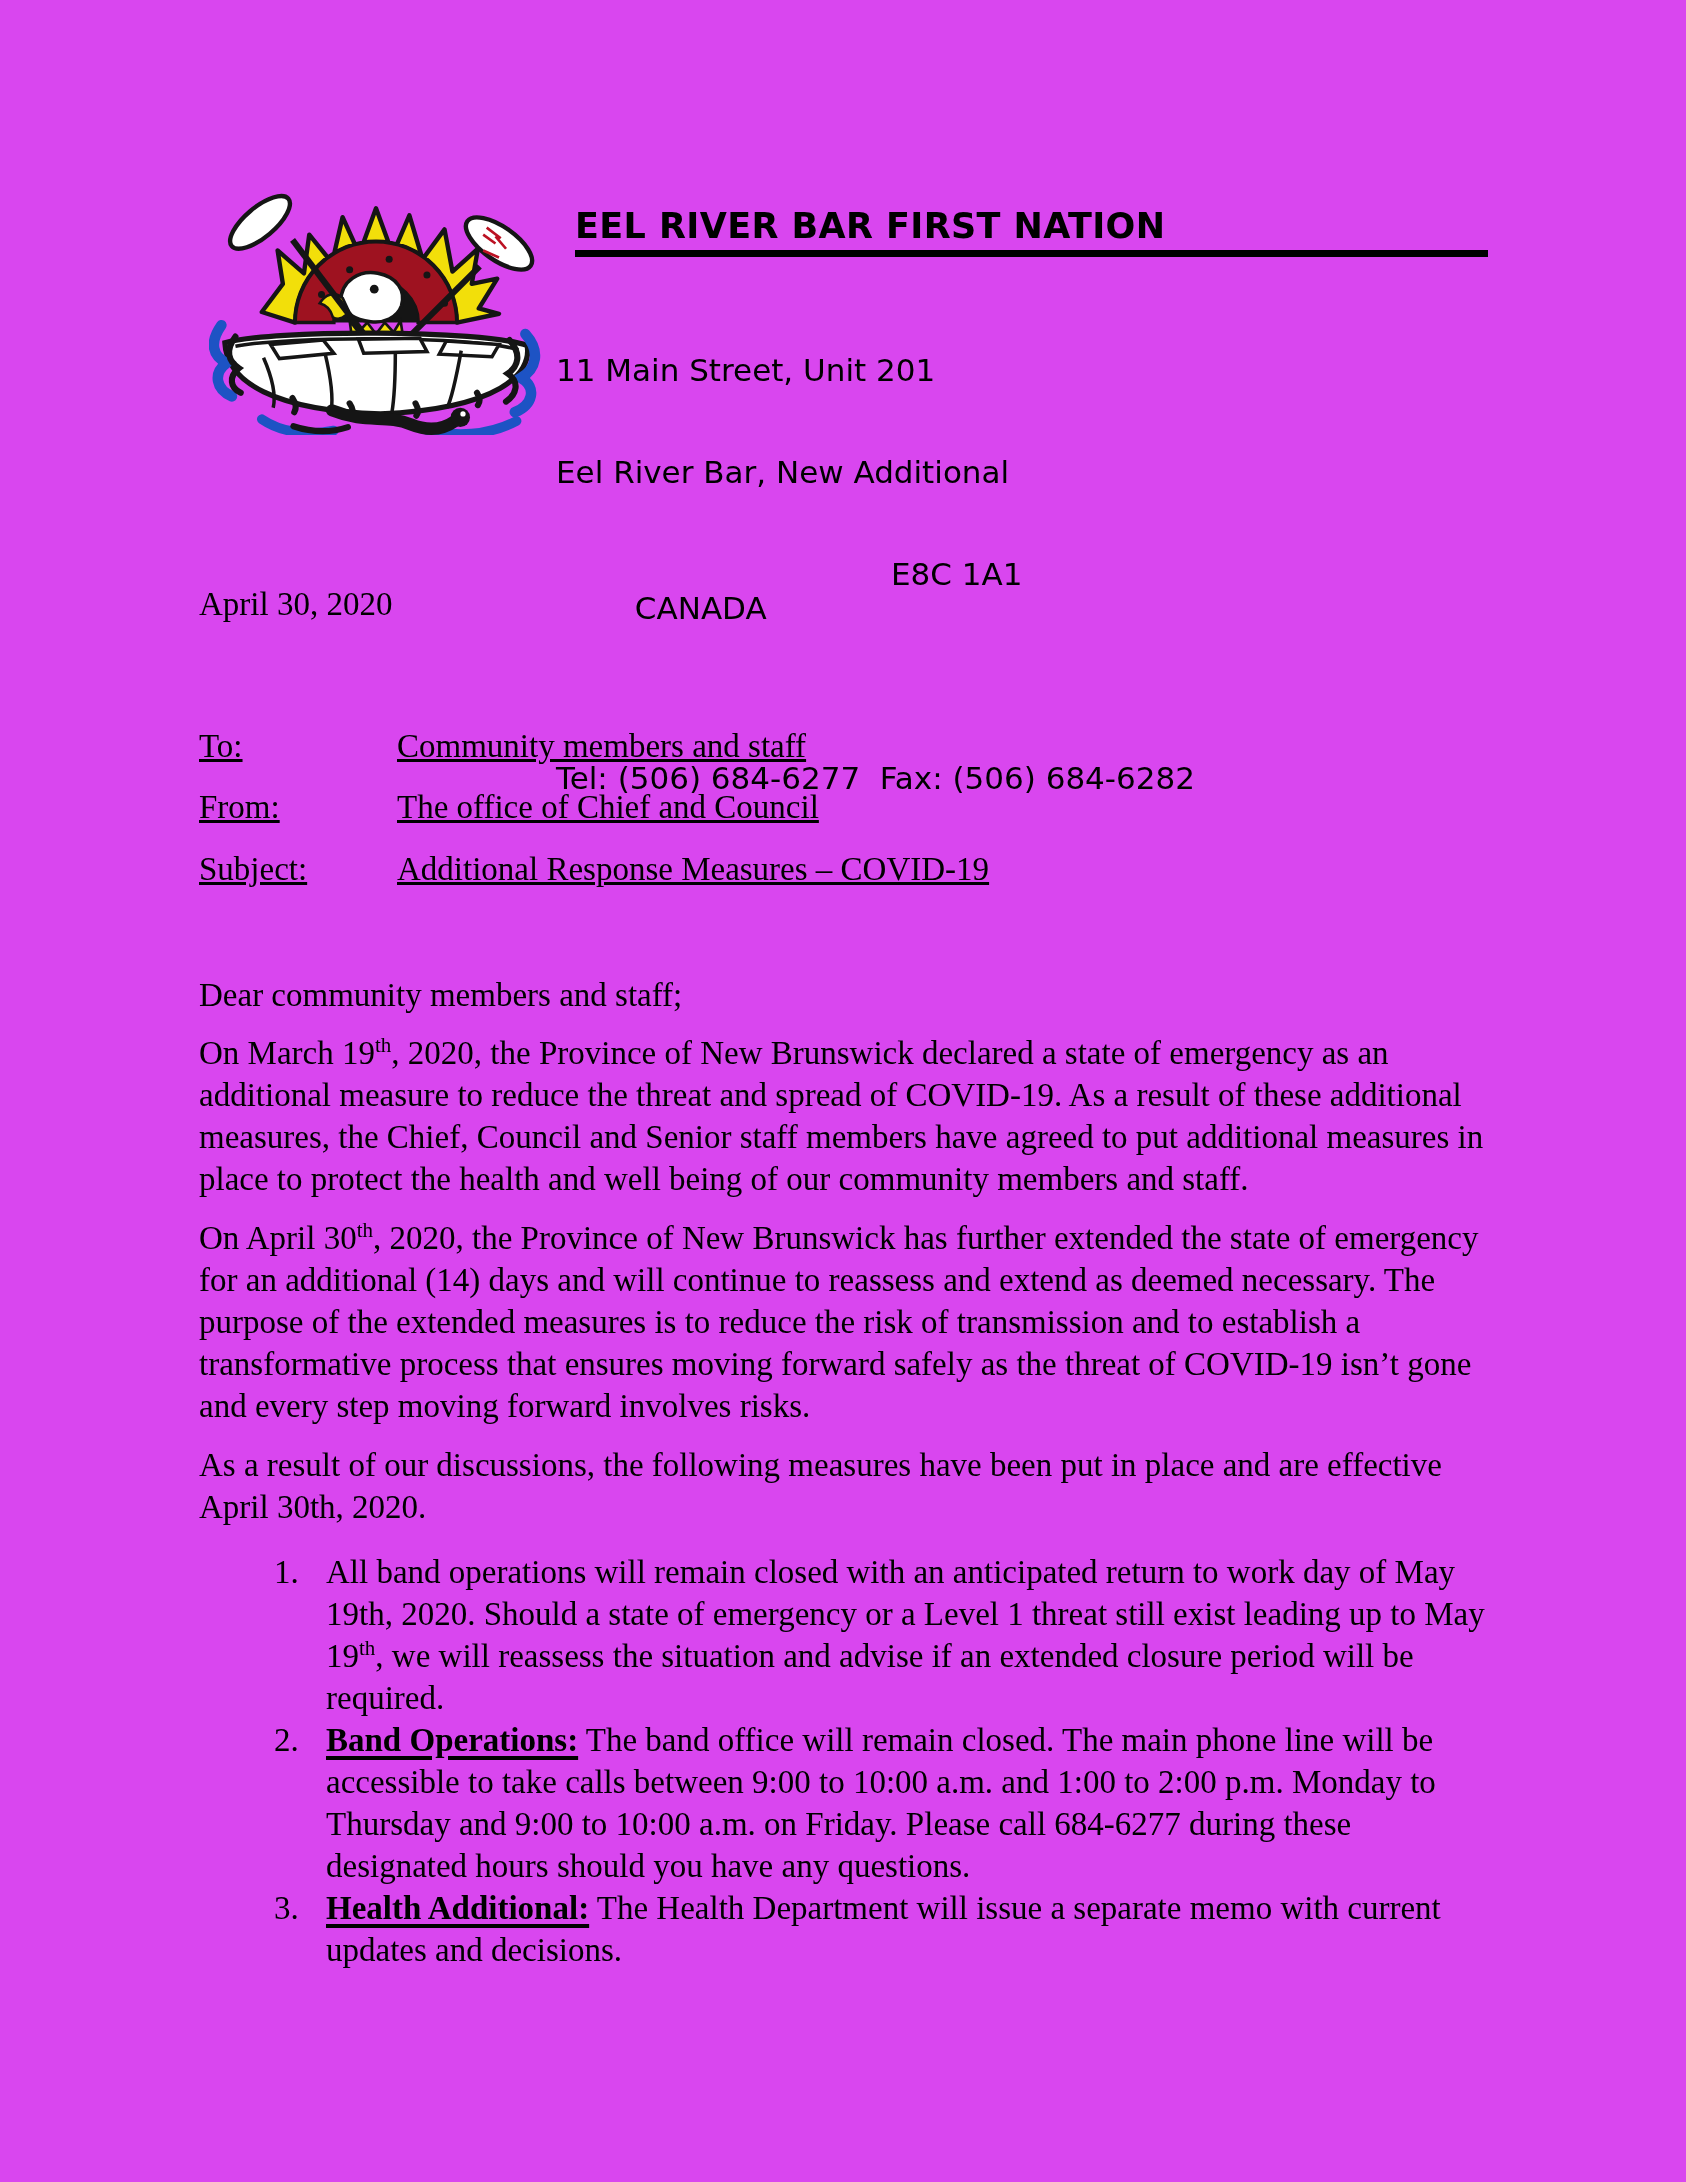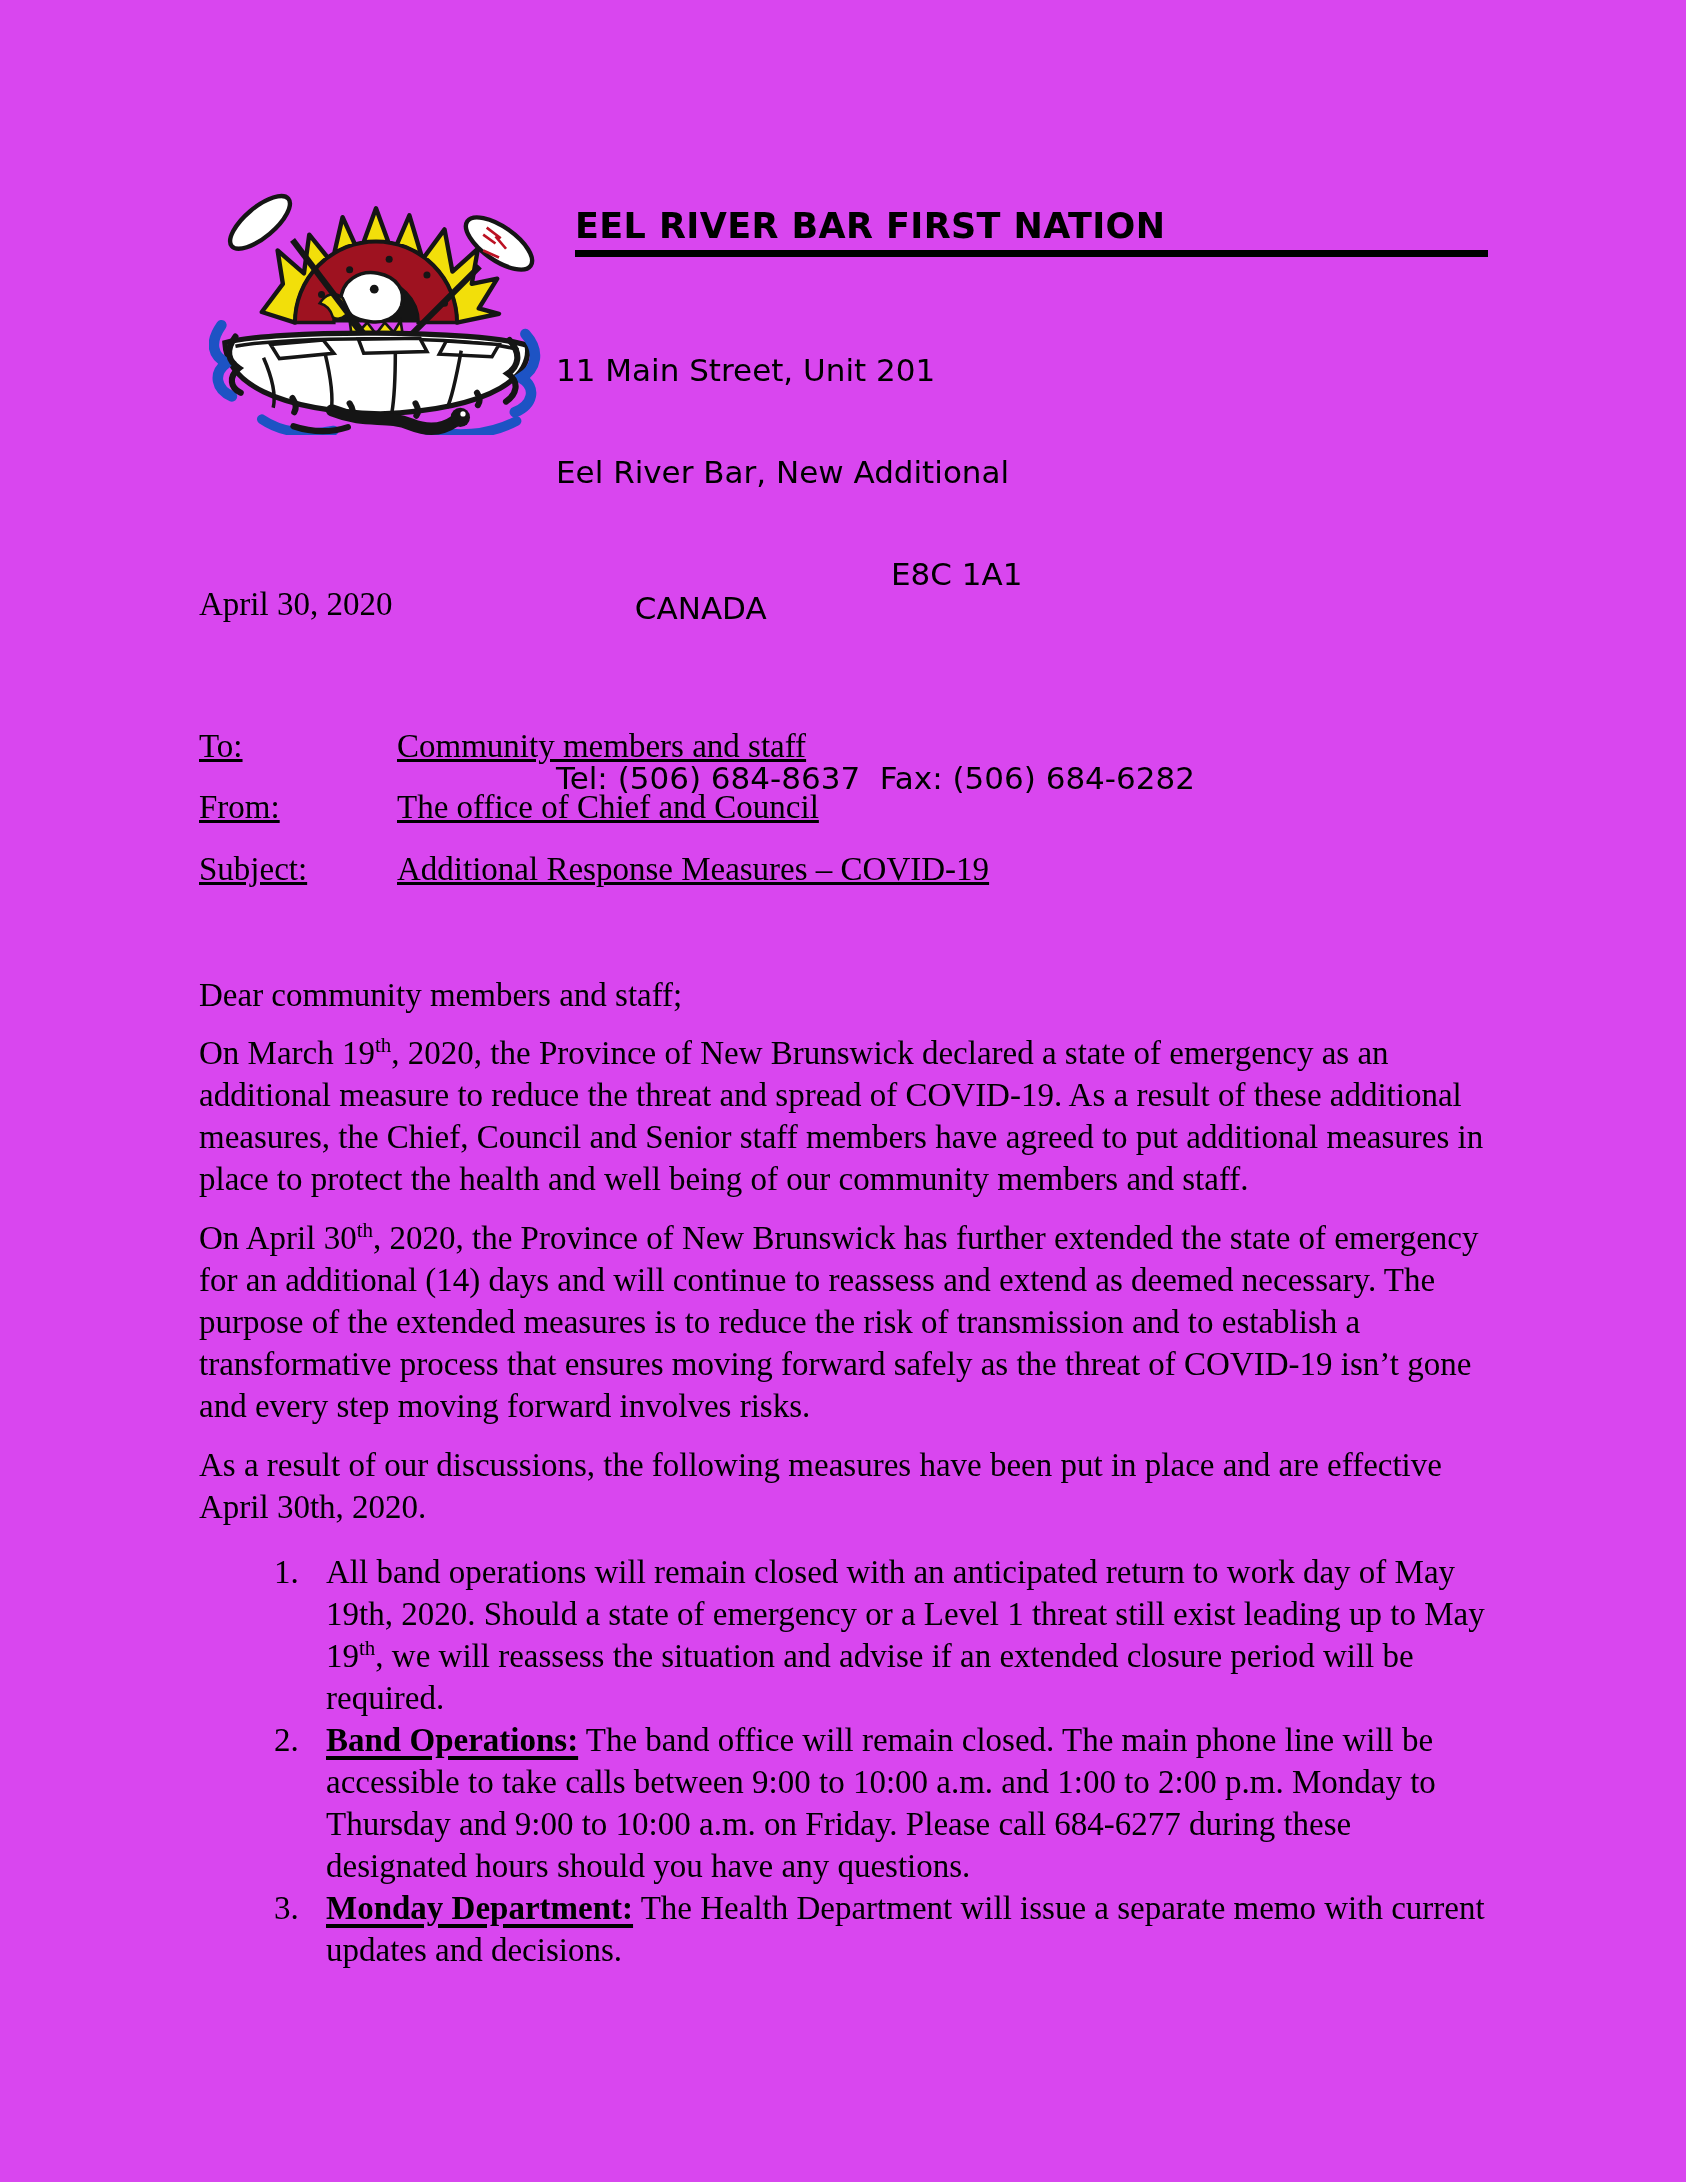--- a/index.html
+++ b/index.html
@@ -172,21 +172,21 @@
       <h1 class="org-title">EEL RIVER BAR FIRST NATION</h1>
     </div>
 
     <div class="addr">
       <div>11 Main Street, Unit 201</div>
       <div>Eel River Bar, New Additional</div>
       <div class="addr-row">
         <span>CANADA</span>
         <span class="postal">E8C 1A1</span>
       </div>
-      <div>Tel: (506) 684-8637  Fax: (506) 684-6282</div>
+      <div>Tel: (506) 684-6277  Fax: (506) 684-6282</div>
     </div>
   </header>
 
   <main class="letter-body">
 
     <p class="date">April 30, 2020</p>
 
     <div class="memo-rows">
       <span>To:</span>
       <span>Community members and staff</span>
@@ -214,19 +214,19 @@
 
     <ol class="measures">
       <li><span class="li-num">1.</span><span class="li-body"><b class="li-lead"></b><span>All band operations will remain closed with an anticipated return to work day of May
 19th, 2020. Should a state of emergency or a Level 1 threat still exist leading up to May
 19</span><sup>th</sup><span>, we will reassess the situation and advise if an extended closure period will be
 required.</span></span></li>
       <li><span class="li-num">2.</span><span class="li-body"><b class="li-lead">Band Operations:</b><span> The band office will remain closed. The main phone line will be
 accessible to take calls between 9:00 to 10:00 a.m. and 1:00 to 2:00 p.m. Monday to
 Thursday and 9:00 to 10:00 a.m. on Friday. Please call 684-6277 during these
 designated hours should you have any questions.</span><sup></sup><span></span></span></li>
-      <li><span class="li-num">3.</span><span class="li-body"><b class="li-lead">Monday Department:</b><span> The Health Department will issue a separate memo with current
+      <li><span class="li-num">3.</span><span class="li-body"><b class="li-lead">Health Additional:</b><span> The Health Department will issue a separate memo with current
 updates and decisions.</span><sup></sup><span></span></span></li>
     </ol>
 
   </main>
 </div>
 
 
 </body></html>

